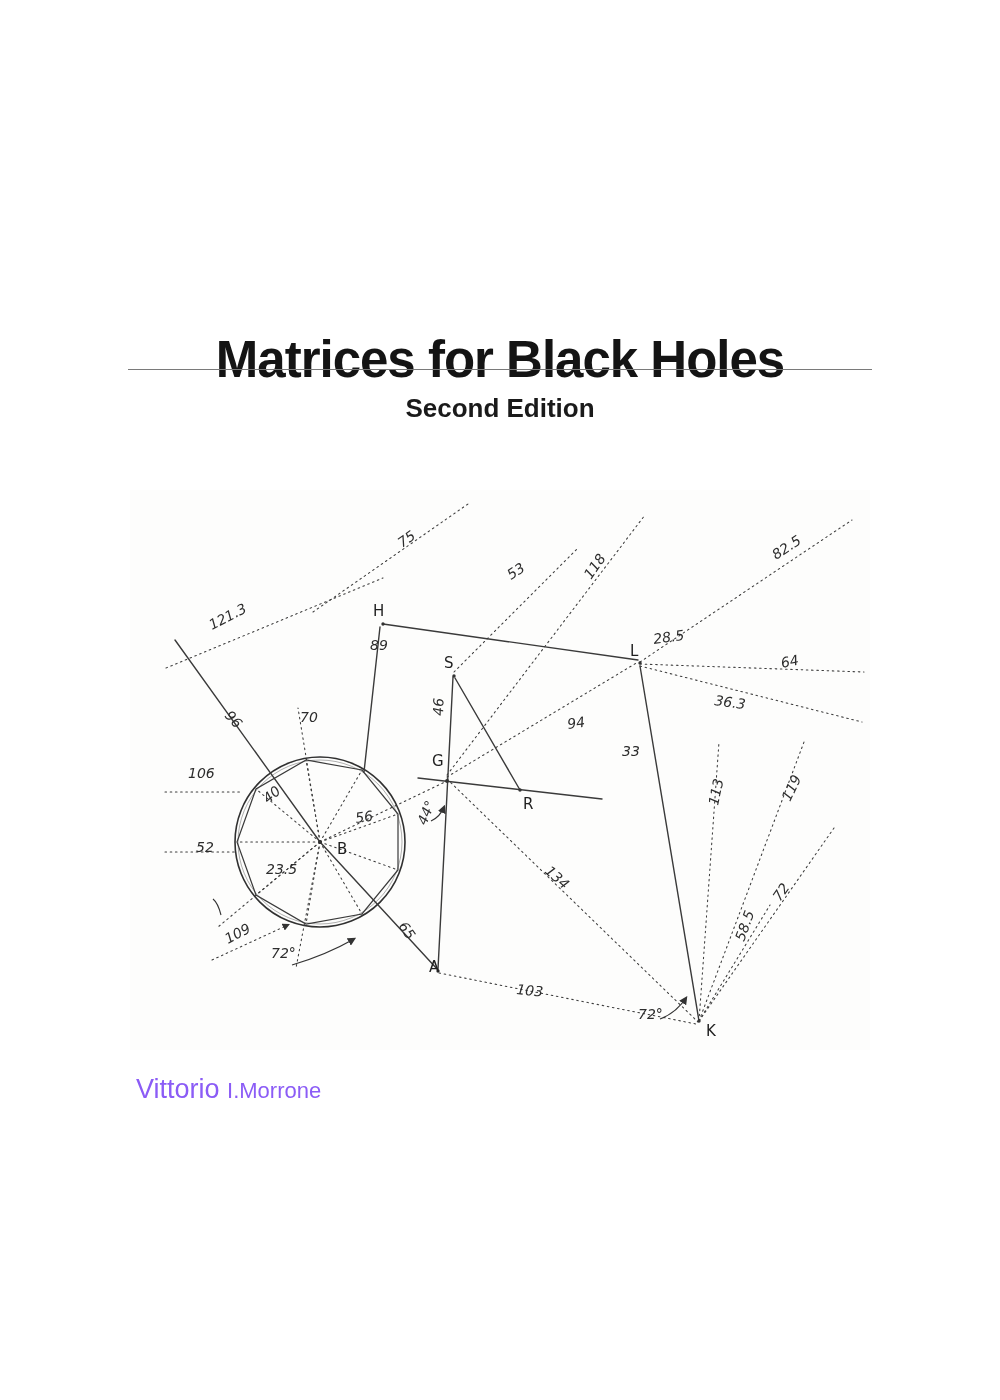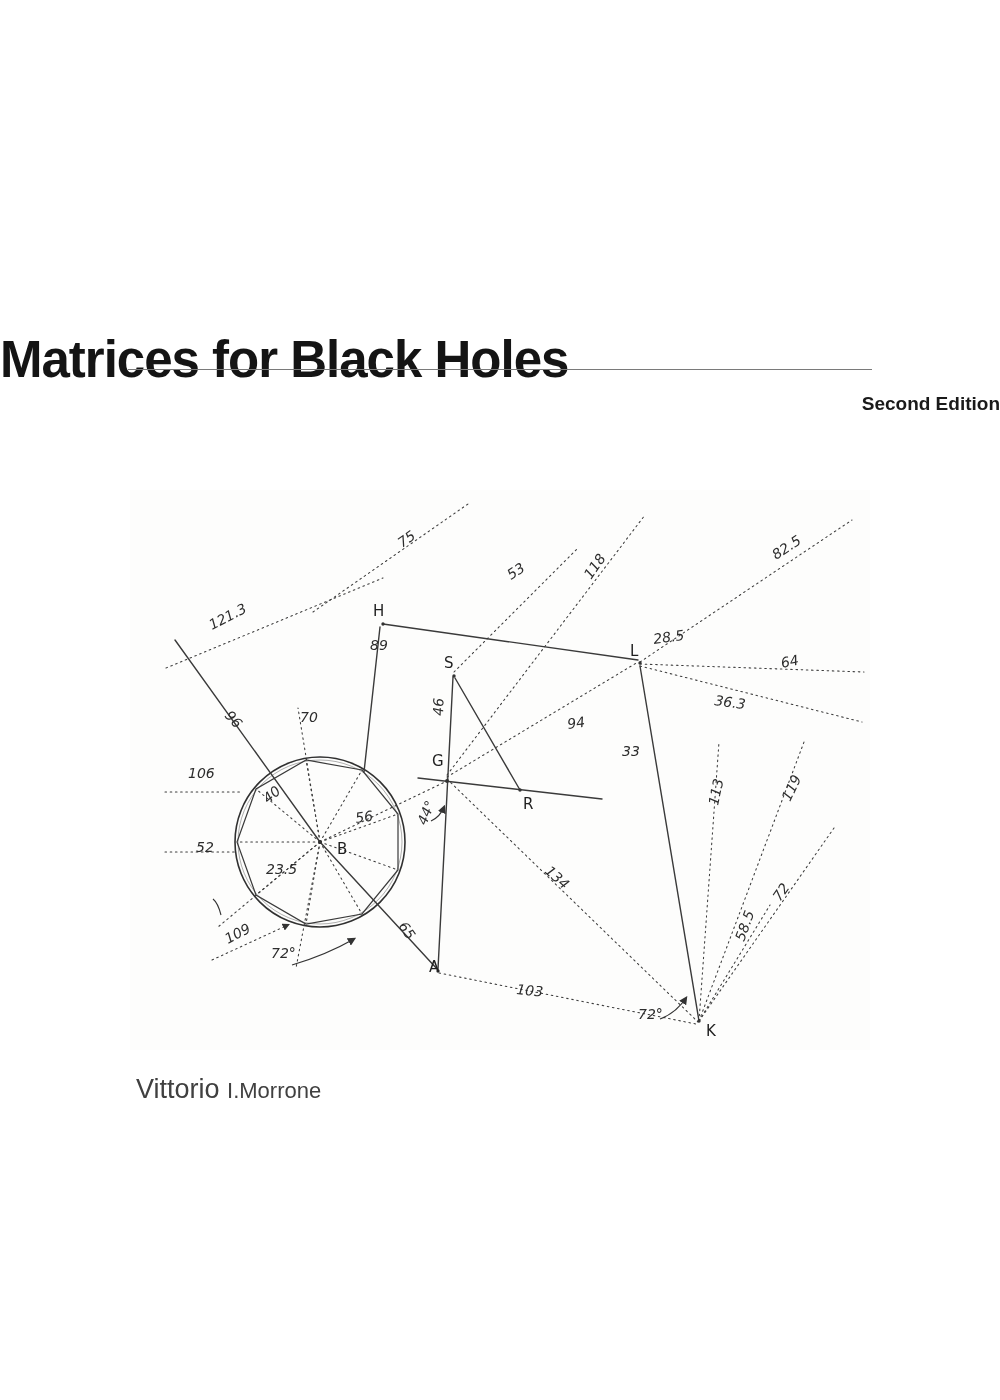--- a/index.html
+++ b/index.html
@@ -3,37 +3,37 @@
 <meta charset="utf-8">
 <style>
   html,body { margin:0; padding:0; background:#e9e9e9; }
   .page {
     position:relative; width:1000px; height:1400px; margin:0 auto;
     background:#ffffff; overflow:hidden;
     font-family:"Liberation Sans", sans-serif; color:#161616;
   }
   .title {
     position:absolute; top:296px; left:0; right:0;
-    text-align:left; font-size:51px; font-weight:bold;
+    text-align:center; font-size:51px; font-weight:bold;
     letter-spacing:-1px; color:#141414;
   }
   .title-rule {
     position:absolute; top:369px; left:128px; width:744px;
     border:none; border-top:1.5px solid #7a7a7a; margin:0;
   }
   .subtitle {
     position:absolute; top:393px; left:0; right:0;
-    text-align:right; font-size:19px; font-weight:600; color:#1a1a1a;
+    text-align:center; font-size:26px; font-weight:600; color:#1a1a1a;
   }
   .figure {
     position:absolute; left:130px; top:490px; width:740px; height:560px;
     background:#fdfdfc;
   }
   .author {
-    position:absolute; left:136px; top:1074px; font-size:27px; color:#404040;
+    position:absolute; left:136px; top:1074px; font-size:27px; color:#8b5cf6;
   }
   .author .author-last { font-size:22px; }
   .work-note {
     position:absolute; left:136px; top:1138px; font-size:23px;
     letter-spacing:0.5px; color:#141414;
   }
   
   svg .s   { stroke:#3a3a3a; stroke-width:1.4; fill:none; stroke-linecap:round; }
   svg .p   { stroke:#3a3a3a; stroke-width:1.2; fill:none; }
   svg .c   { stroke:#303030; stroke-width:1.6; fill:none; }

